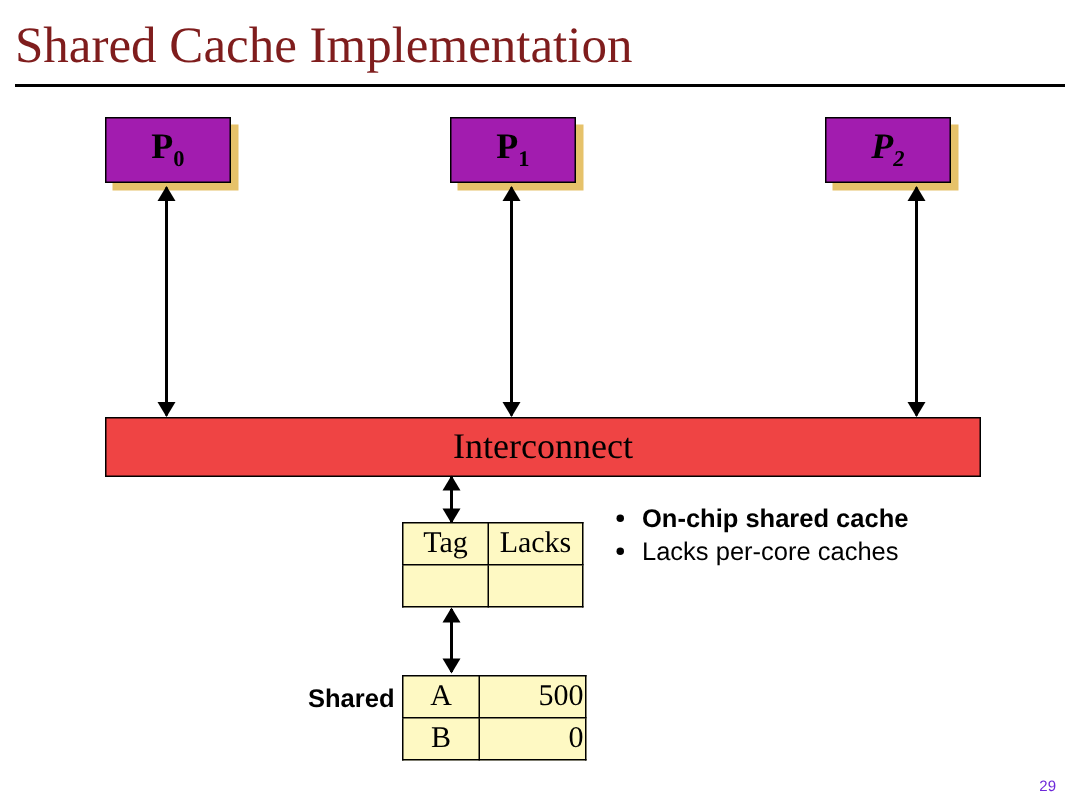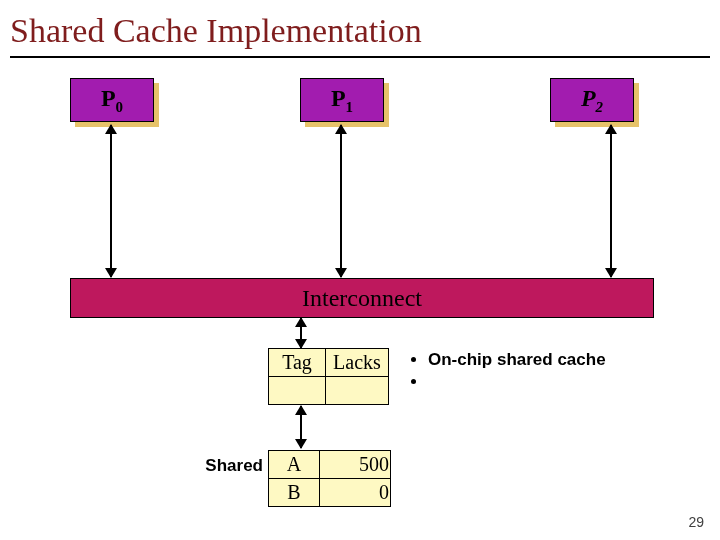--- a/index.html
+++ b/index.html
@@ -54,21 +54,21 @@
   .p1 { left: 290px; }
   .p2 { left: 540px; font-style: italic; }
 
   .interconnect {
     position: absolute;
     top: 220px;
     left: 60px;
     width: 582px;
     height: 38px;
     border: 1.5px solid #000;
-    background: #be185d;
+    background: #ef4444;
     display: flex;
     align-items: center;
     justify-content: center;
     font-family: "Times New Roman", serif;
     font-size: 24px;
   }
 
   .arrow-v {
     position: absolute;
     width: 2px;
@@ -135,21 +135,21 @@
   .cache-tbl { top: 290px; left: 258px; }
   .cache-tbl td.c1 { width: 54px; }
   .cache-tbl td.c2 { width: 60px; }
 
   .mem-tbl { top: 392px; left: 258px; }
   .mem-tbl td.c1 { width: 48px; }
   .mem-tbl td.c2 { width: 68px; text-align: right; }
 
   .bullets {
     position: absolute;
-    top: 290px;
+    top: 276px;
     left: 400px;
     width: 300px;
     font-size: 17px;
   }
   .bullets ul {
     margin: 0;
     padding-left: 18px;
   }
   .bullets ul li {
     margin: 2px 0;
@@ -159,22 +159,22 @@
     margin-top: 4px;
   }
   .bullets ul ul li {
     font-size: 15px;
   }
 
   .pagenum {
     position: absolute;
     bottom: 10px;
     right: 16px;
-    font-size: 14px;
-    color: #404040;
+    font-size: 10px;
+    color: #6d28d9;
   }
 </style>
 </head>
 <body>
 
 <div class="title">Shared Cache Implementation</div>
 <div class="hr"></div>
 
 <div class="diagram">
 
@@ -225,20 +225,20 @@
     <tr>
       <td class="c1">B</td>
       <td class="c2">0</td>
     </tr>
   </tbody>
     </table>
 
   <div class="bullets">
     <ul>
       <li><b>On-chip shared cache</b></li>
-      <li>
+      <li><span>Lacks per-core caches</span>
       </li>
     </ul>
   </div>
 
 </div>
 
 <div class="pagenum">29</div>
 
 </body></html>

